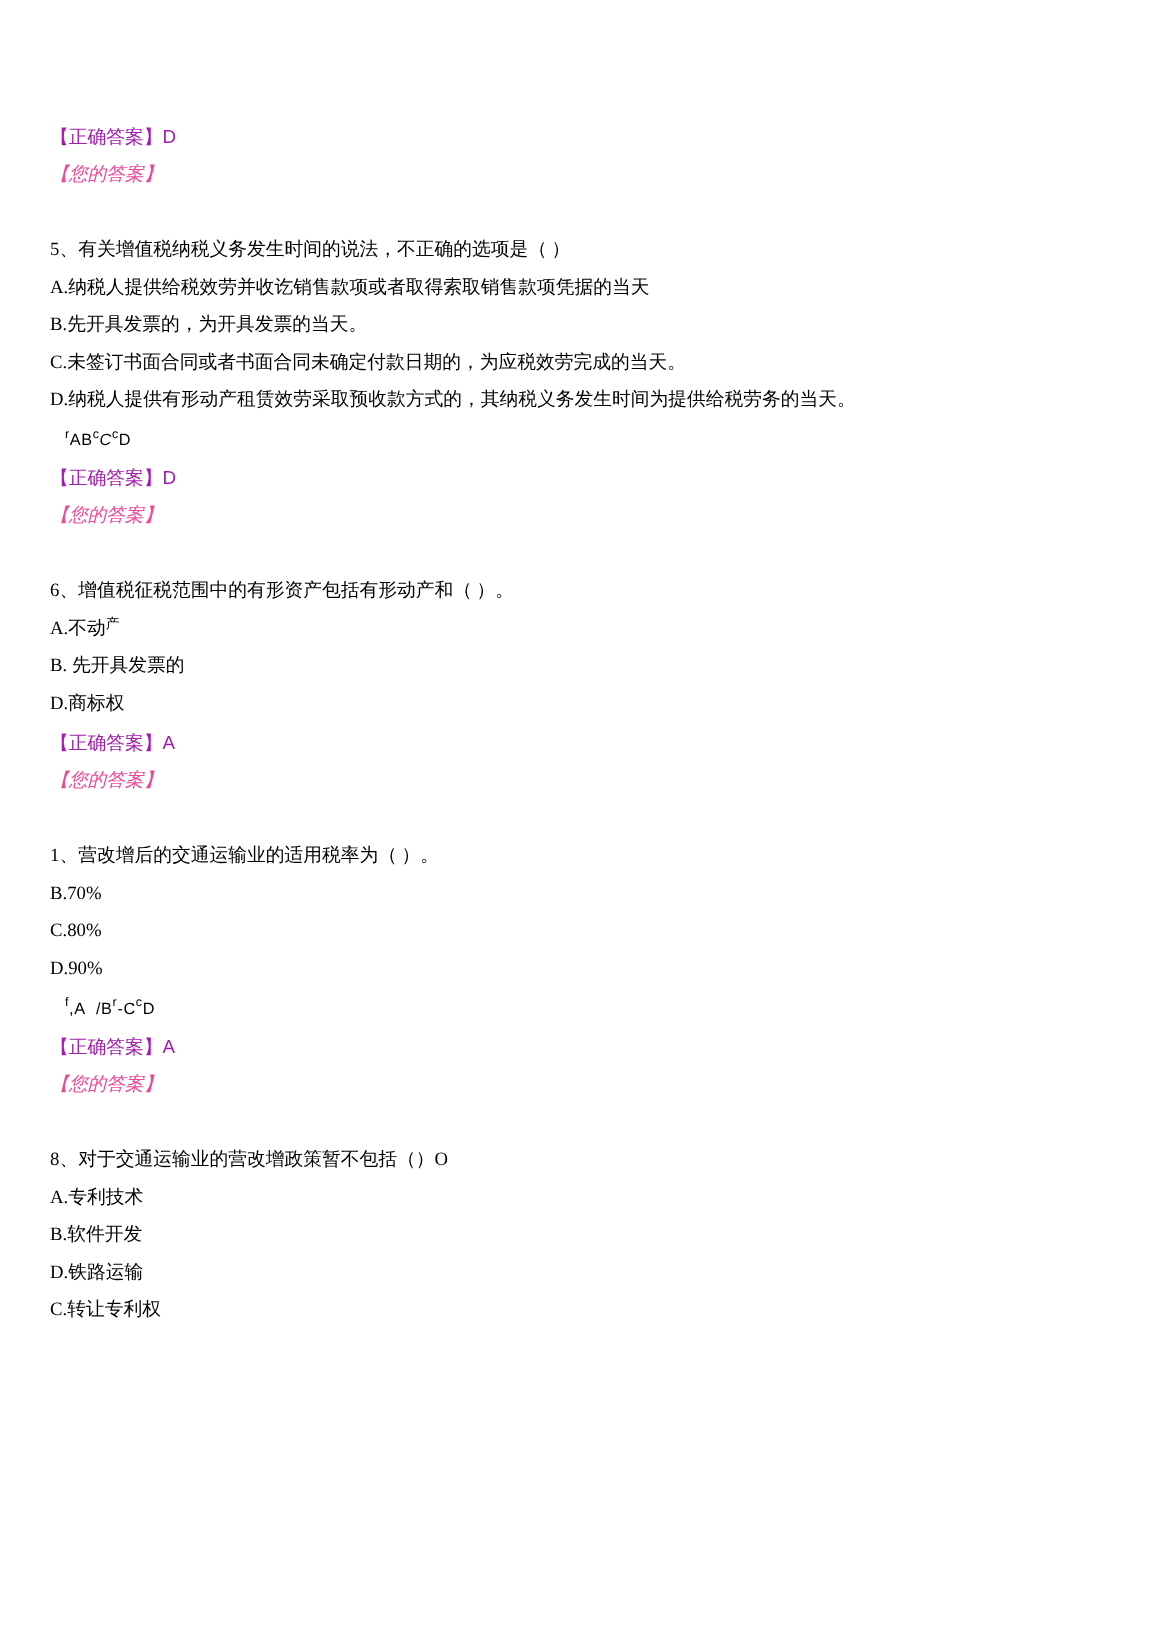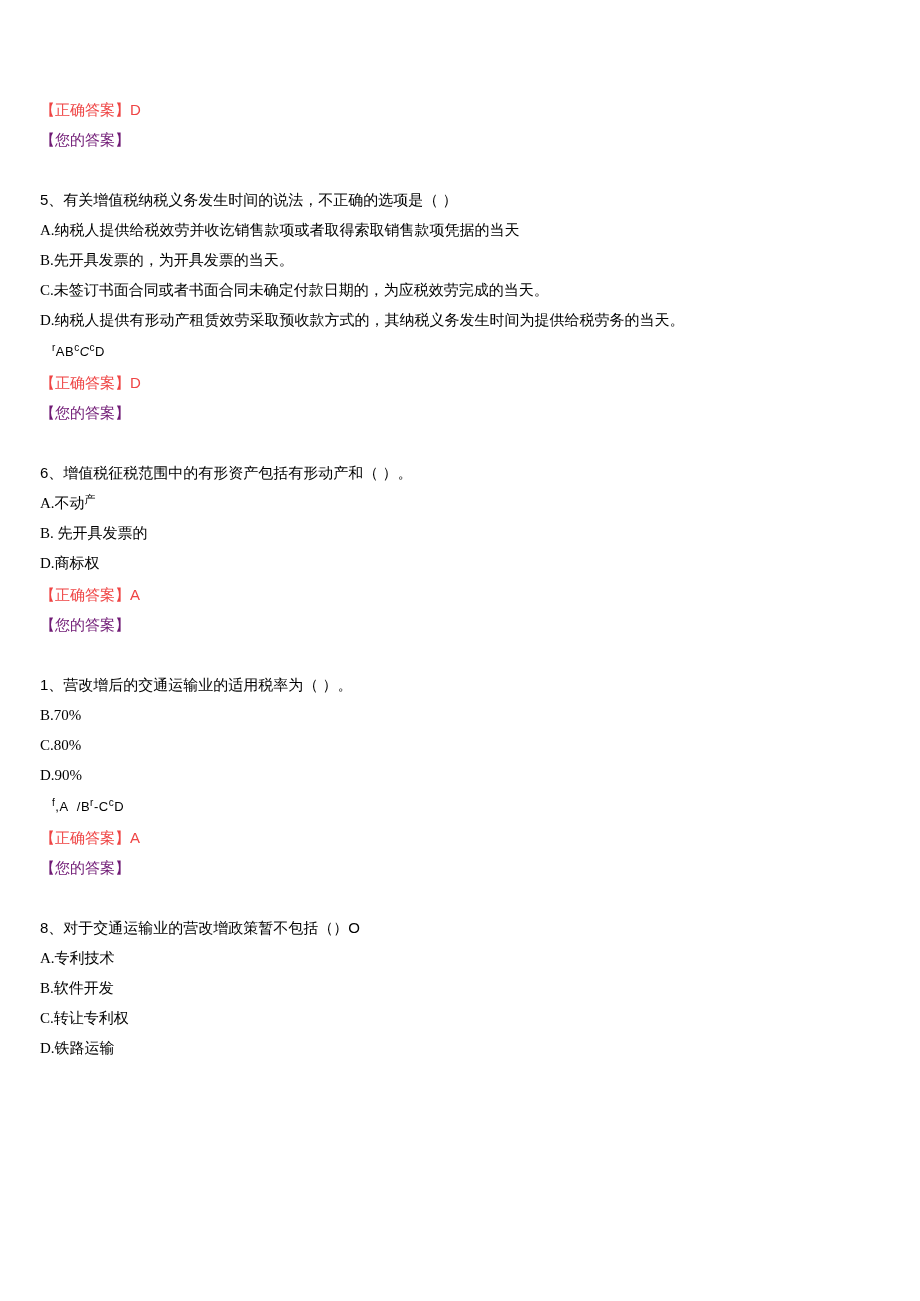--- a/index.html
+++ b/index.html
@@ -11,30 +11,32 @@
       width: 920px;
       min-height: 1301px;
       background: #ffffff;
       font-family: "Microsoft YaHei", "SimSun", sans-serif;
       font-size: 15px;
       color: #000000;
       padding: 90px 40px 40px 40px;
       line-height: 1.6;
     }
     .correct-answer {
-      color: #ef4444;
+      color: #a21caf;
       margin-top: 8px;
     }
     .your-answer {
-      color: #701a75;
+      color: #ec4899;
       margin-top: 6px;
       margin-bottom: 36px;
+      font-style: italic;
     }
     .question-text {
       margin-bottom: 6px;
+      font-family: Liberation Serif, serif;
     }
     .option {
       margin-bottom: 6px;
       font-family: Liberation Serif, serif;
     }
     .helper-line {
       font-size: 13px;
       margin-top: 10px;
       margin-bottom: 6px;
       letter-spacing: 0.5px;
@@ -96,15 +98,15 @@
   <div class="correct-answer">
     <span>【正确答案】</span><span>A</span>
   </div>
   <div class="your-answer">【您的答案】</div>
 </div>
 
 <div class="question-block">
   <div class="question-text">8、对于交通运输业的营改增政策暂不包括（）O</div>
   <div class="option">A.专利技术</div>
   <div class="option">B.软件开发</div>
+  <div class="option">D.铁路运输</div>
   <div class="option">C.转让专利权</div>
-  <div class="option">D.铁路运输</div>
 </div>
 
 </body></html>

